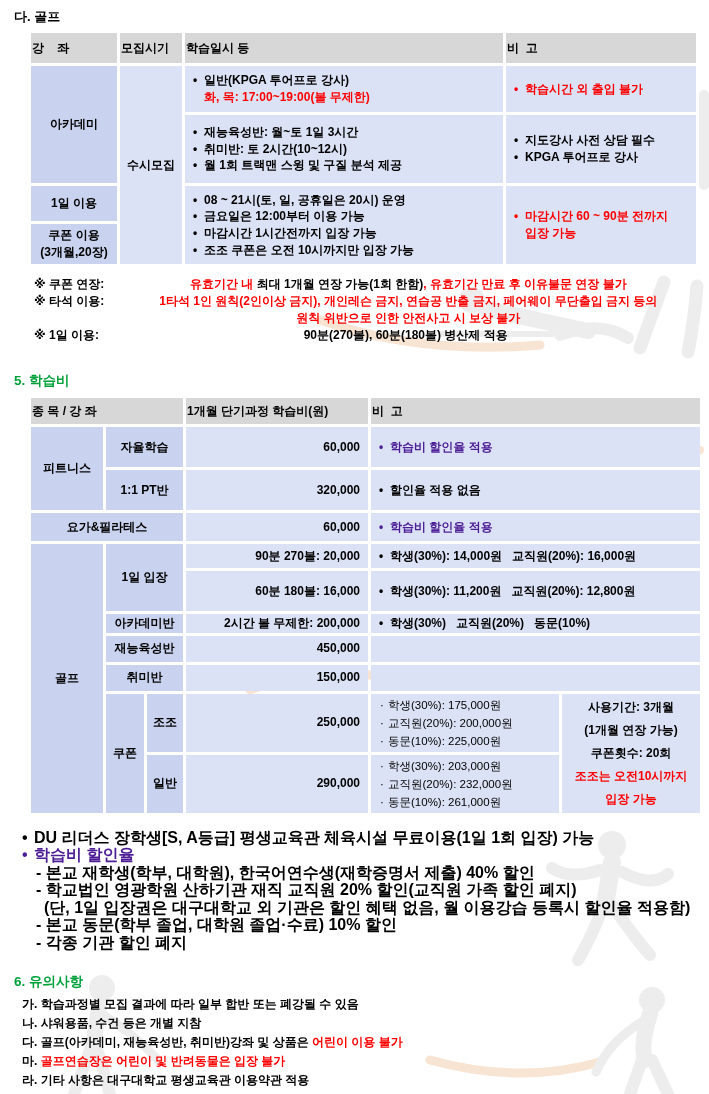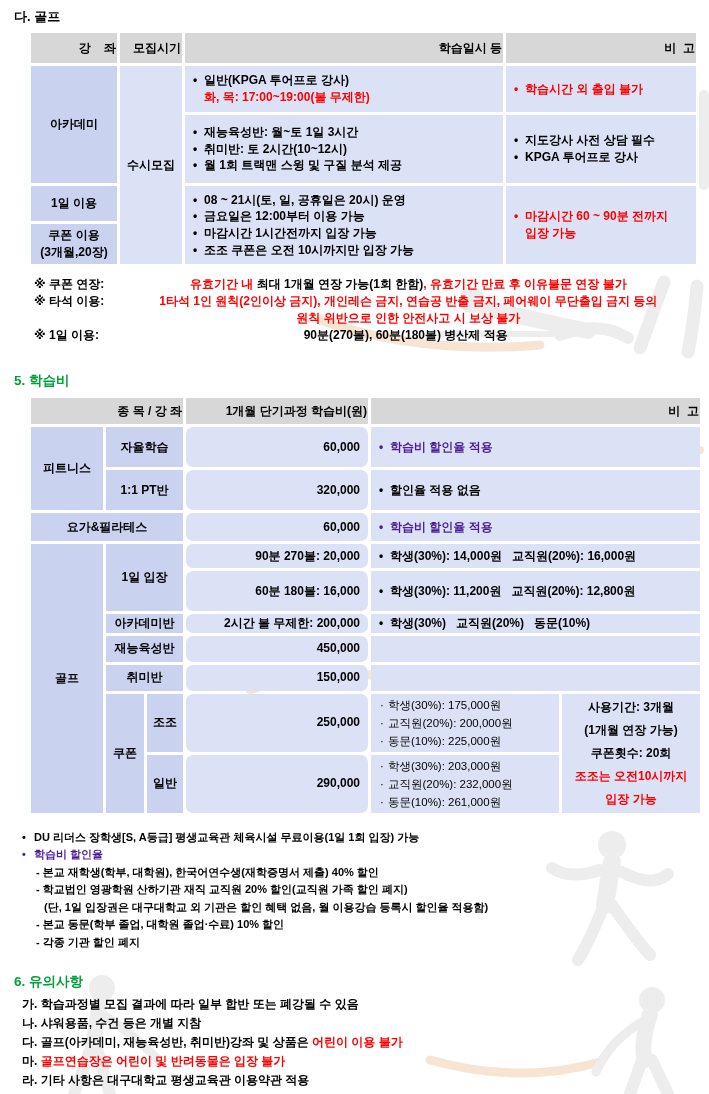--- a/index.html
+++ b/index.html
@@ -13,46 +13,46 @@
   .red{color:#fe0000;}
   .blue{color:#4c1d95;}
   .pre{white-space:pre-wrap;}
 
   
   .page-title{margin:8px 0 2px 14px;font-size:13px;font-weight:700;}
 
   
   table{border-collapse:separate;border-spacing:3px;table-layout:fixed;}
   td{vertical-align:middle;font-size:12px;font-weight:700;line-height:1.38;overflow:hidden;}
-  td.hdr{background:#d7d7d7;text-align:right;}
+  td.hdr{background:#d7d7d7;text-align:left;}
   td.side{background:#c9d2ee;text-align:center;}
   td.mid{background:#dbe2f5;text-align:center;}
   td.cell{background:#dbe2f5;text-align:left;padding:3px 4px 3px 8px;}
-  td.fee{background:#dbe2f5;text-align:right;padding-right:8px;border-radius:7px;}
+  td.fee{background:#dbe2f5;text-align:right;padding-right:8px;}
   td.note{background:#dbe2f5;text-align:left;padding-left:8px;}
   td.usage{background:#dbe2f5;text-align:center;line-height:23px;}
   .t1{margin:4px 0 0 28px;width:671px;}
   .t2{margin:5px 0 0 28px;width:675px;}
 
   .b{position:relative;padding-left:11px;}
   .b::before{content:"•";position:absolute;left:0;}
   .ind{padding-left:11px;}
   .dl{padding-left:9px;position:relative;font-weight:400;font-size:11.5px;line-height:18px;}
   .dl::before{content:"·";position:absolute;left:1px;}
 
   
   .notes{margin:9px 0 0 34px;font-size:12px;font-weight:700;line-height:17px;text-align:center;}
   .nrow{display:flex;}
   .nlabel{flex:0 0 auto;white-space:pre;}
   .ntext{flex:1 1 auto;}
 
   .sec-heading{margin:28px 0 0 14px;font-size:13.5px;font-weight:700;color:#00a13a;}
 
   
-  .bullets{margin:13px 0 0 22px;font-size:11px;font-weight:700;line-height:17.5px;}
+  .bullets{margin:13px 0 0 22px;font-size:16px;font-weight:700;line-height:17.5px;}
   .bullets .b{padding-left:12px;}
   .dash{margin-left:14px;}
   .paren{margin-left:22px;}
 
   .notices{margin:14px 0 0 22px;font-size:12px;font-weight:700;line-height:18px;}
   .notices .line{margin-top:1px;}
 </style>
 </head>
 <body>
 

